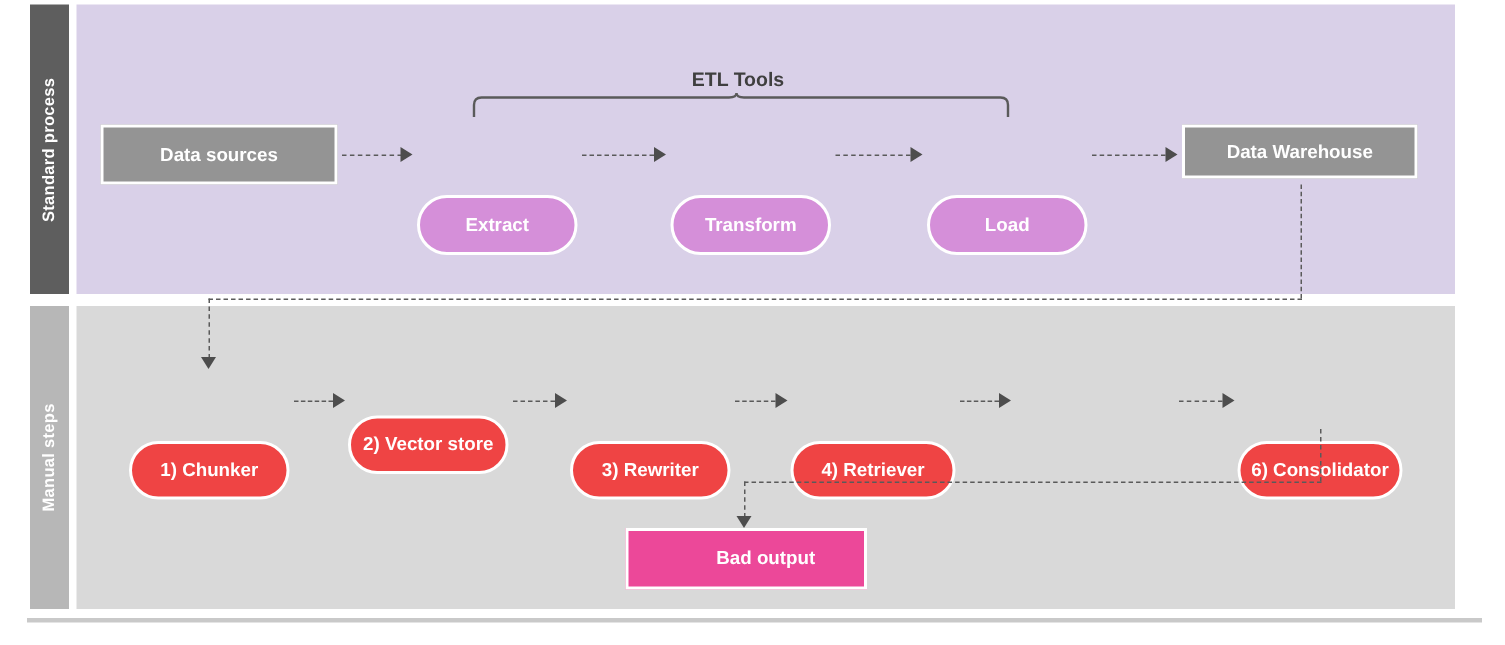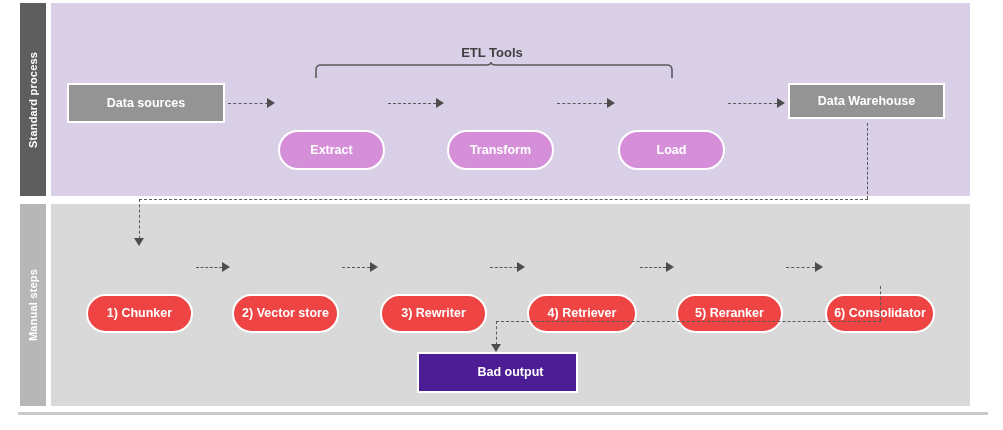--- a/index.html
+++ b/index.html
@@ -62,21 +62,21 @@
     font-size: 12.5px;
     line-height: 1.15;
     border: 2px solid #ffffff;
   }
   .rect   { border-radius: 0; }
   .pill   { border-radius: 999px; margin-top: 47px; }
 
   .n-gray   { background: #949494; }
   .n-violet { background: #d58fd9; }
   .n-pillgray { background: #ef4444; }
-  .n-yellow { background: #4c1d95; padding-left: 26px; }
+  .n-yellow { background: #ec4899; padding-left: 26px; }
 
   
   .h-dash {
     position: absolute;
     height: 0;
     border-top: 1.6px dashed #5a5a5a;
   }
   .v-dash {
     position: absolute;
     width: 0;
@@ -151,27 +151,26 @@
   <div class="h-dash" style="left:728px; top:103px; width:49px;"></div>
   <div class="arrow-r" style="left:777px; top:98px;"></div>
 
   <div class="v-dash" style="left:867px; top:123px; height:76px;"></div>
   <div class="h-dash" style="left:139px; top:199px; width:729px;"></div>
   <div class="v-dash" style="left:139px; top:199px; height:40px;"></div>
   <div class="arrow-d" style="left:134px; top:238px;"></div>
 
   <div class="node pill n-pillgray" style="left:86px;  top:247px; width:107px; height:39px;">1) Chunker</div>
 
-  <div class="node pill n-pillgray" style="left:232px; top:247px; width:107px; height:39px;">2) Vector store</div>
+  <div class="node pill n-pillgray" style="left:232px; top:230px; width:107px; height:39px;">2) Vector store</div>
 
   <div class="node pill n-pillgray" style="left:380px; top:247px; width:107px; height:39px;">3) Rewriter</div>
 
   <div class="node pill n-pillgray" style="left:527px; top:247px; width:110px; height:39px;text-align:right;">4) Retriever</div>
 
-  <div class="node pill n-pillgray" style="left:676px; top:247px; width:107px; height:39px;">5) Reranker</div>
 
   <div class="node pill n-pillgray" style="left:825px; top:247px; width:110px; height:39px;">6) Consolidator</div>
 
   <div class="h-dash" style="left:196px; top:267px; width:26px;"></div>
   <div class="arrow-r" style="left:222px; top:262px;"></div>
 
   <div class="h-dash" style="left:342px; top:267px; width:28px;"></div>
   <div class="arrow-r" style="left:370px; top:262px;"></div>
 
   <div class="h-dash" style="left:490px; top:267px; width:27px;"></div>

